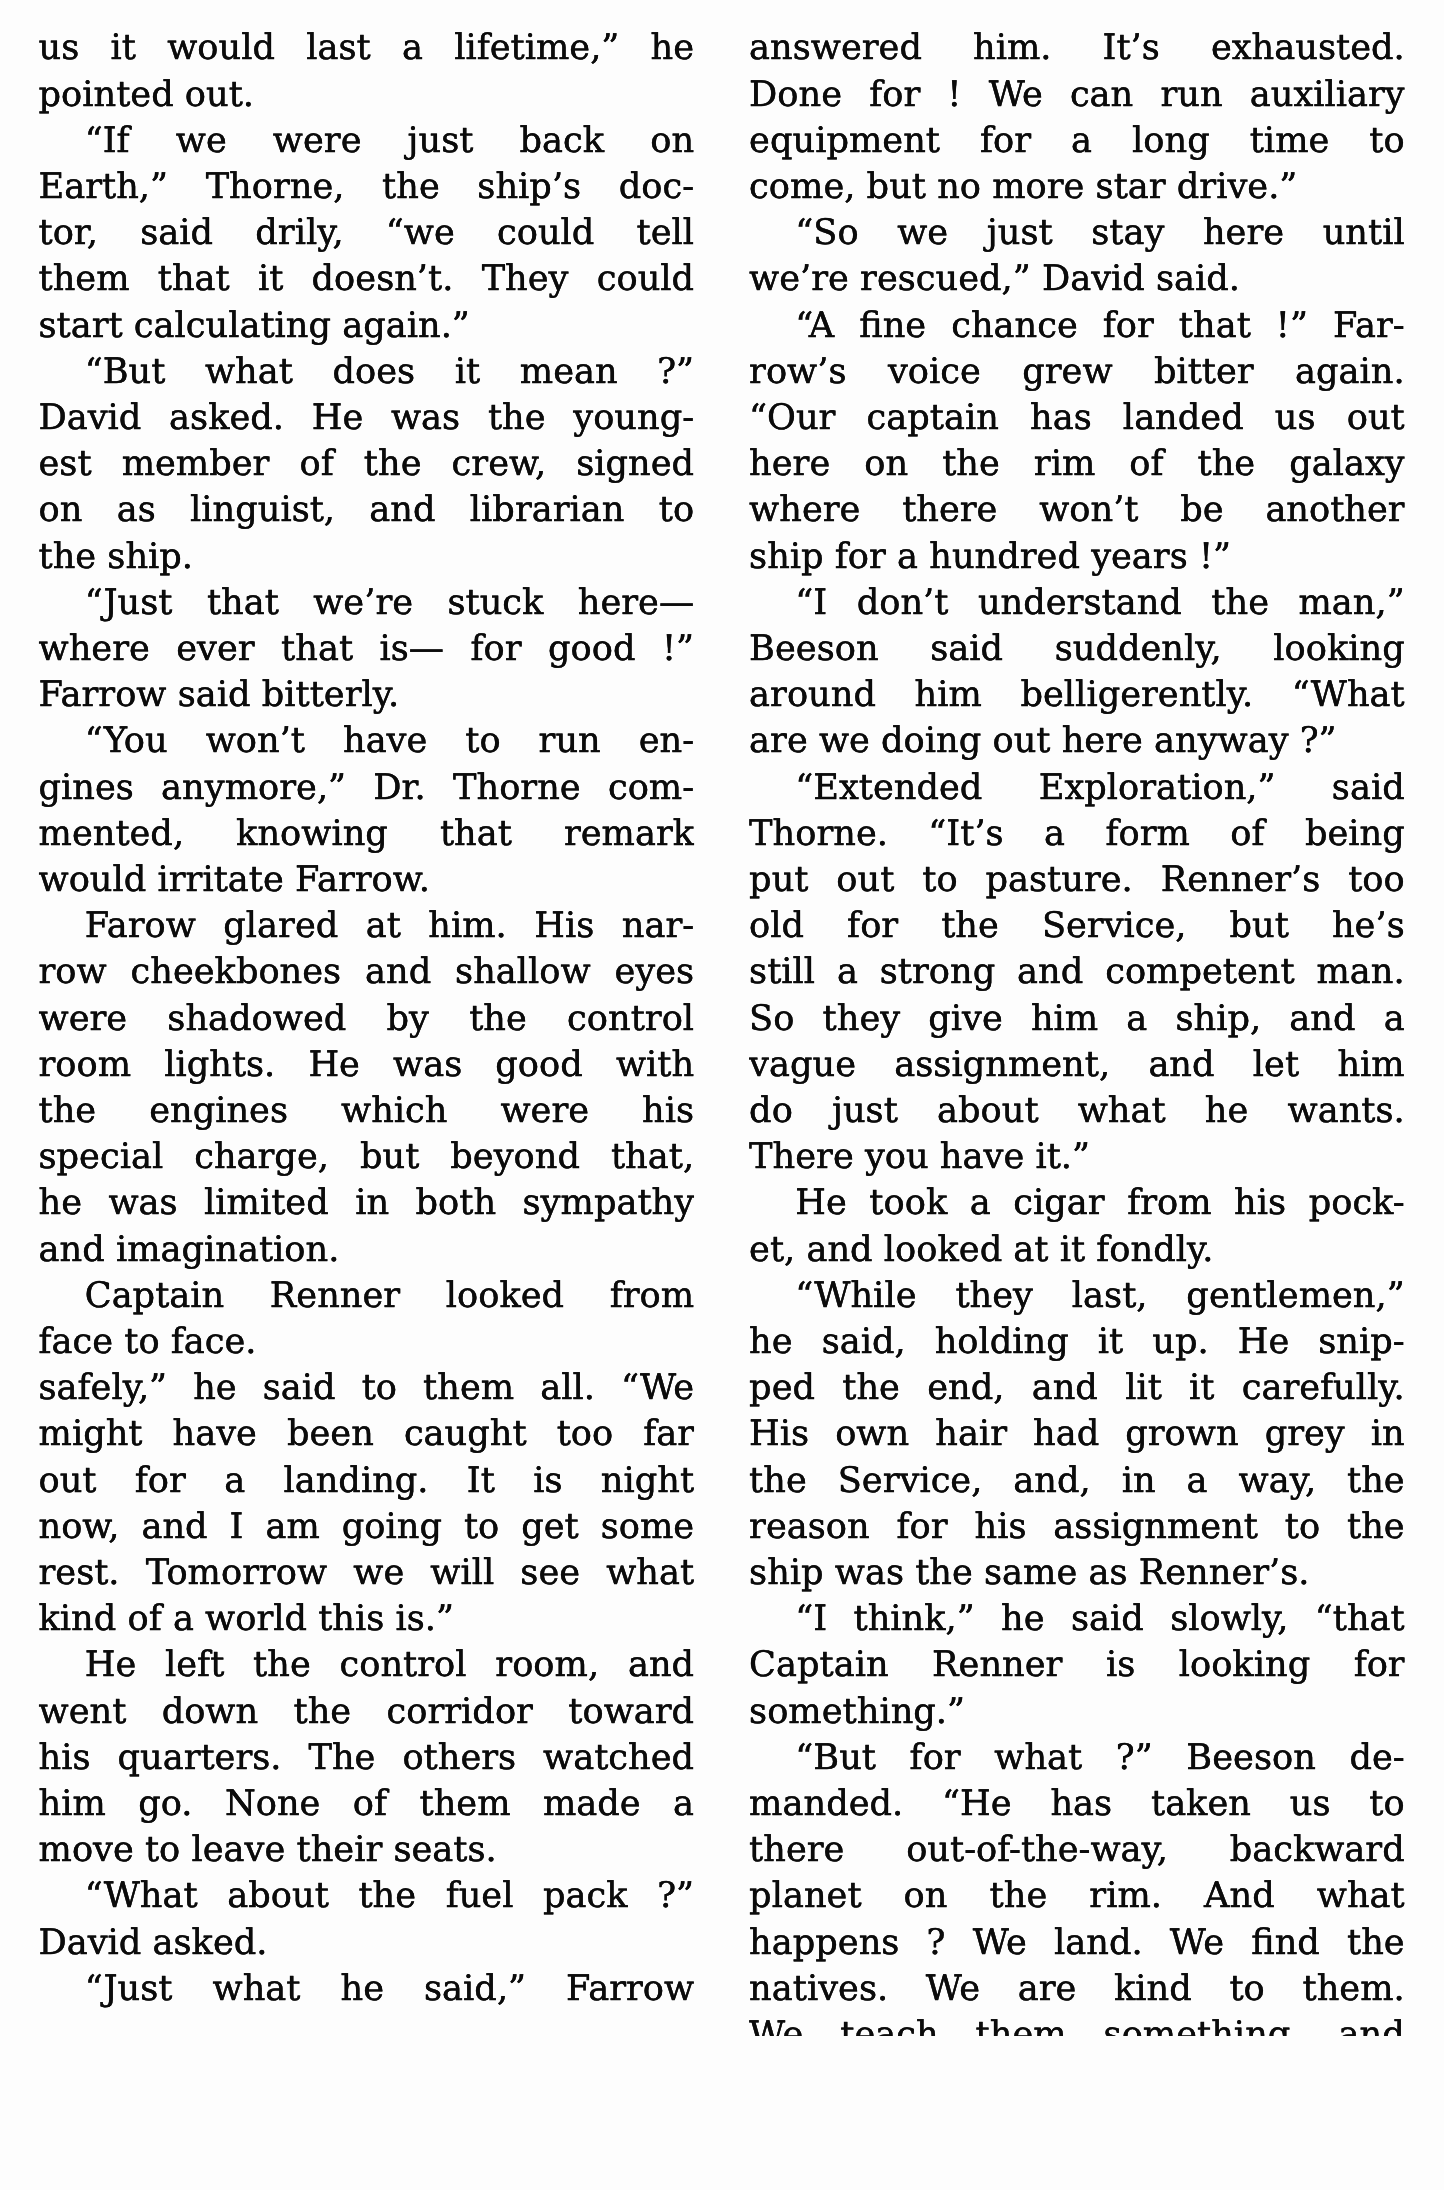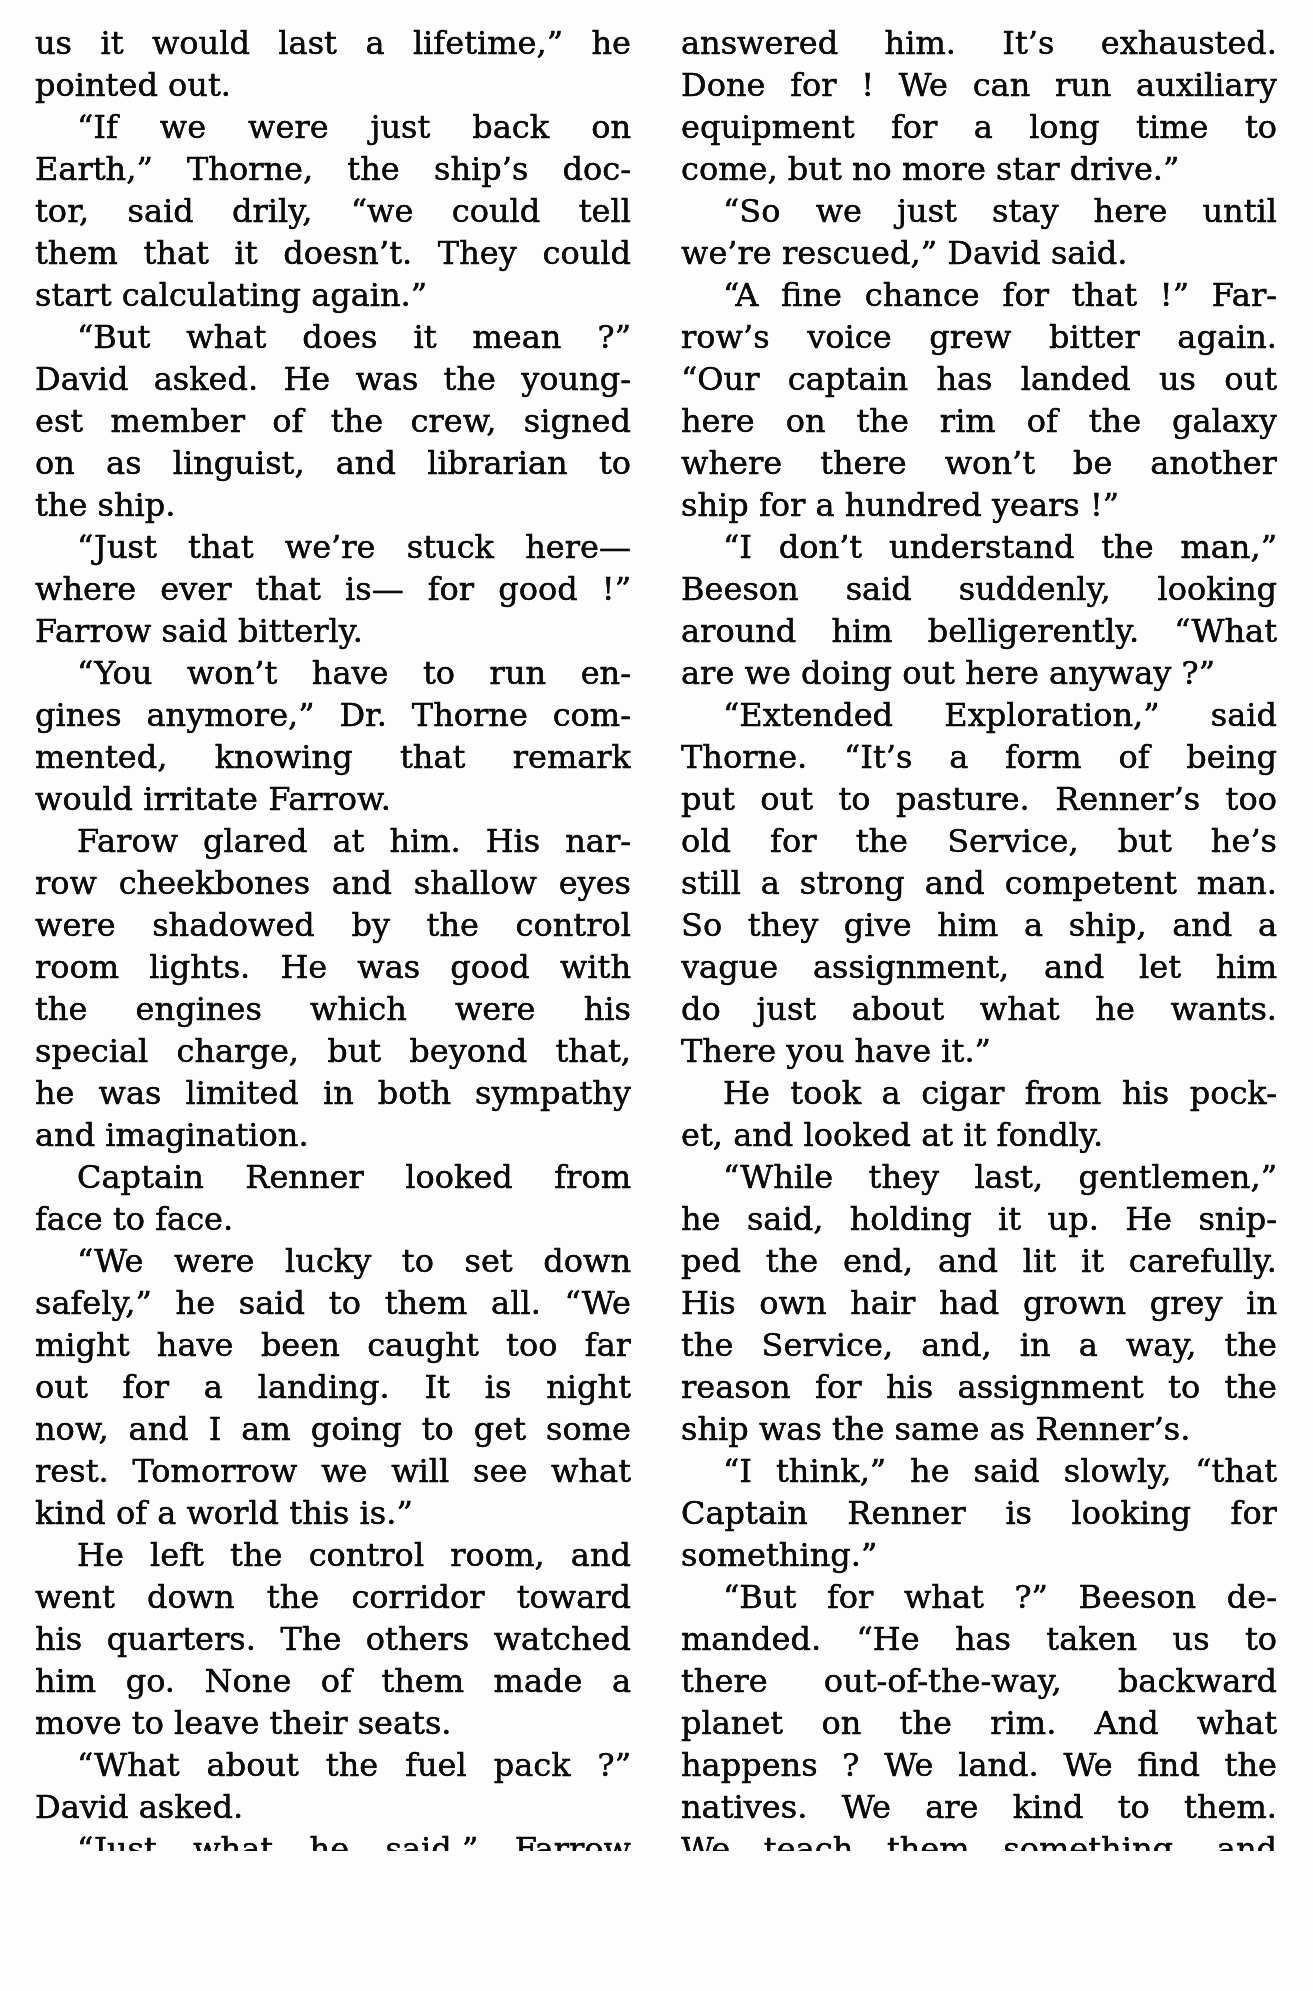--- a/index.html
+++ b/index.html
@@ -108,21 +108,20 @@
         <div class="line">the engines which were his</div>
         <div class="line">special charge, but beyond that,</div>
         <div class="line">he was limited in both sympathy</div>
         <div class="line end">and imagination.</div>
       </div>
       <div class="para break">
         <div class="line indent">Captain Renner looked from</div>
         <div class="line end">face to face.</div>
       </div>
       <div class="para">
-        <div class="line indent">“We were lucky to set down</div>
         <div class="line">safely,” he said to them all. “We</div>
         <div class="line">might have been caught too far</div>
         <div class="line">out for a landing. It is night</div>
         <div class="line">now, and I am going to get some</div>
         <div class="line">rest. Tomorrow we will see what</div>
         <div class="line end">kind of a world this is.”</div>
       </div>
       <div class="para">
         <div class="line indent">He left the control room, and</div>
         <div class="line">went down the corridor toward</div>

